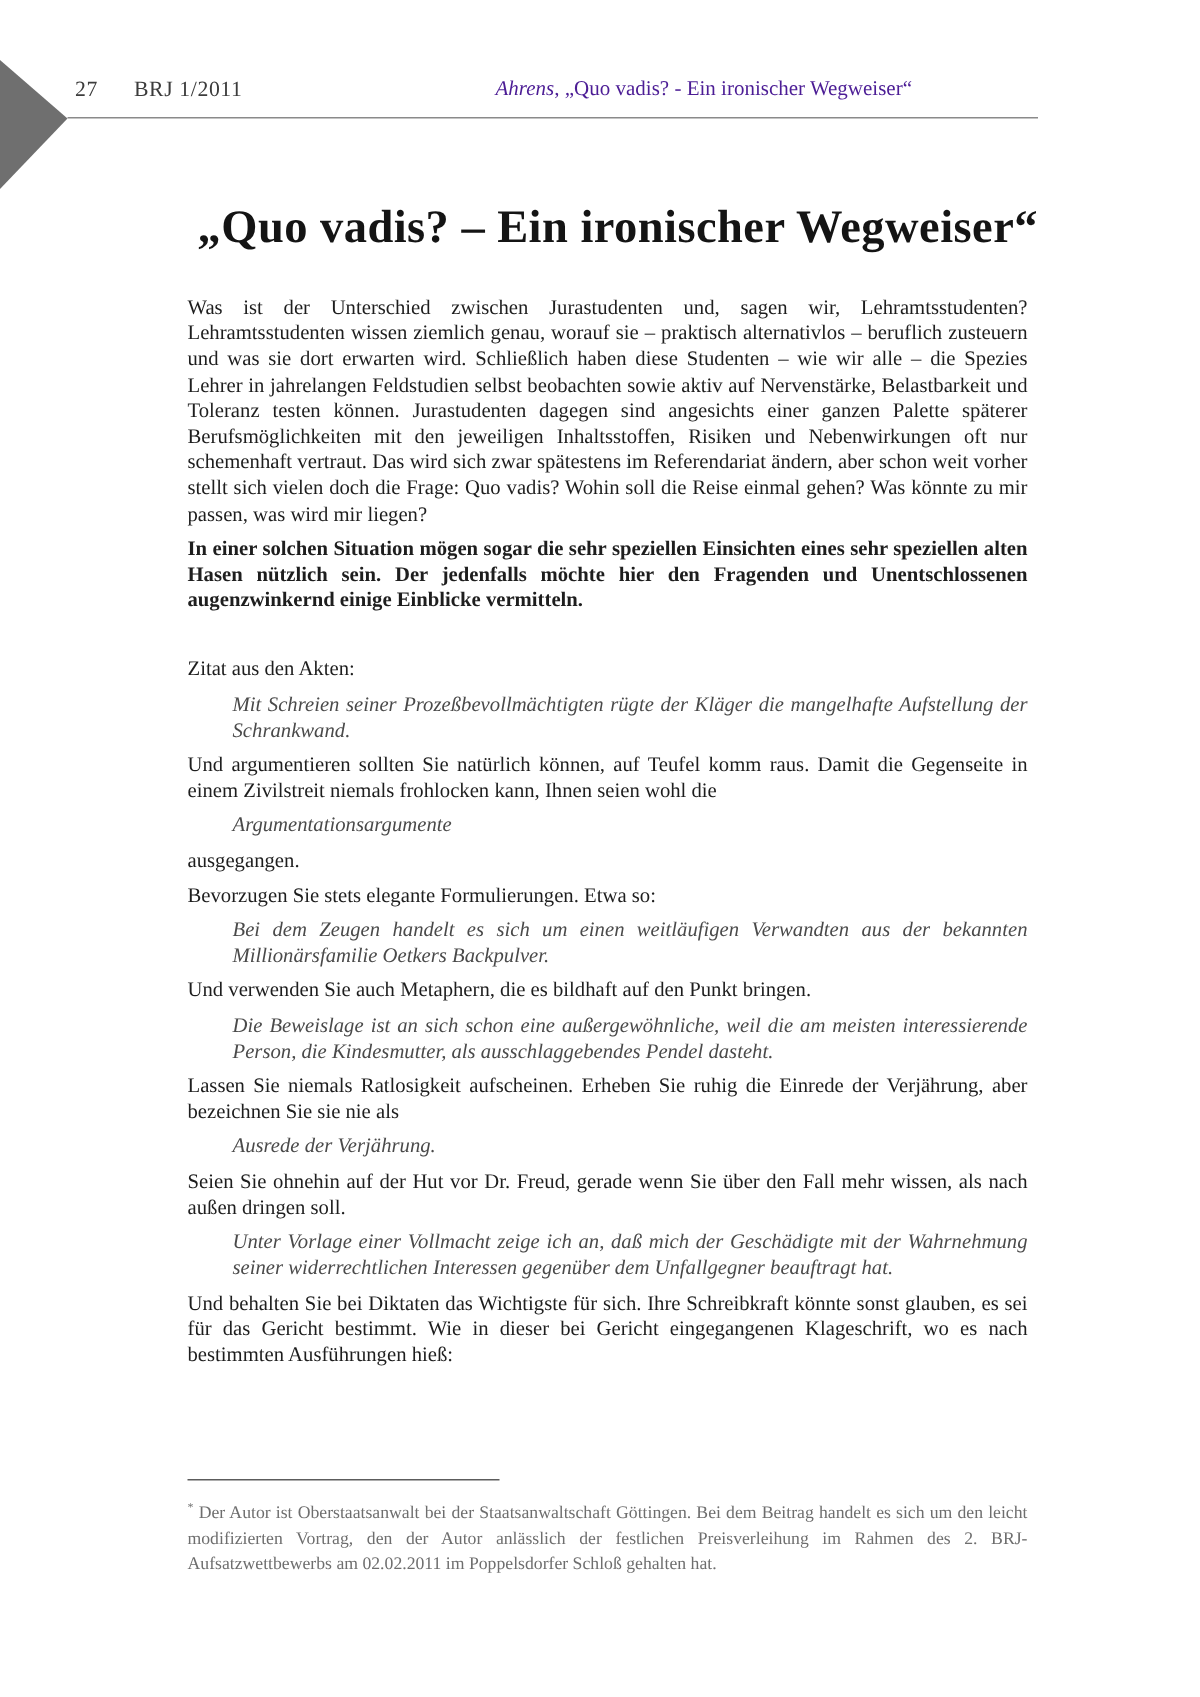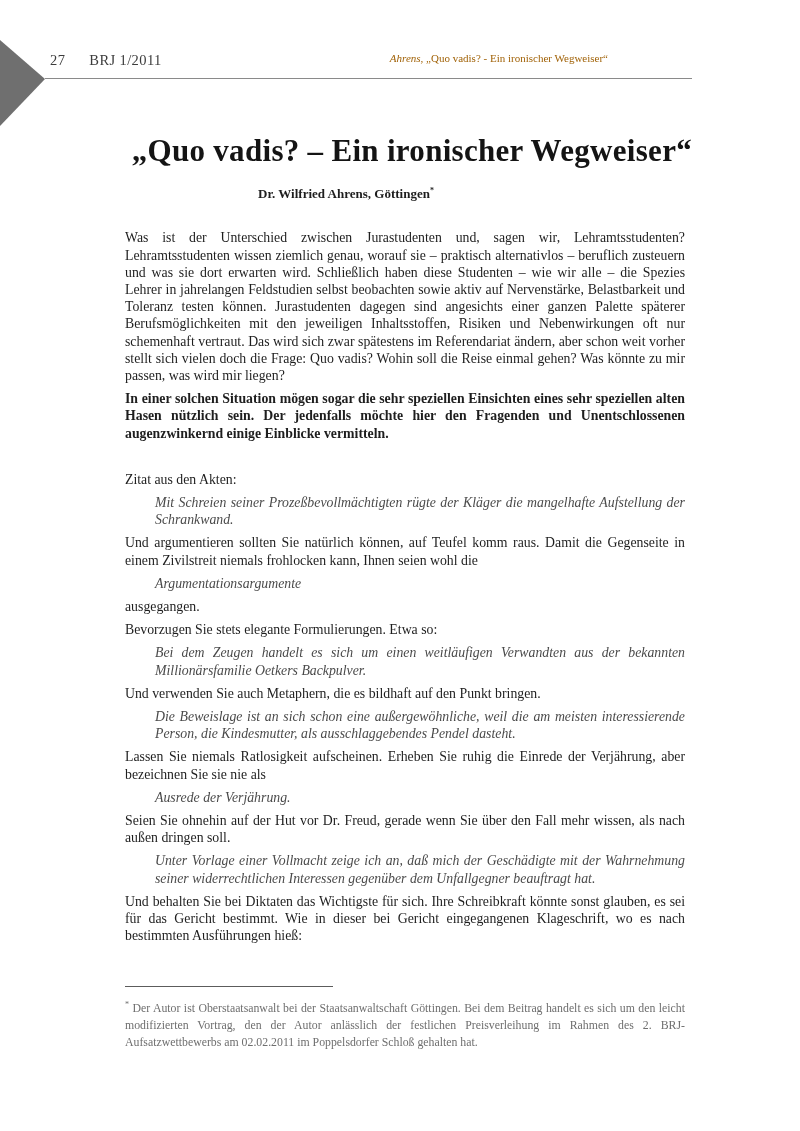--- a/index.html
+++ b/index.html
@@ -14,21 +14,21 @@
   .corner-arrow { position:absolute; top:0; left:0; }
   
   .header-left {
     position:absolute; top:52px; left:50px;
     font-size:14.5px; color:#3c3c3c; letter-spacing:0.4px;
     white-space:nowrap;
   }
   .page-num { display:inline-block; margin-right:24px; }
   .header-right {
     position:absolute; top:52px; right:84px;
-    font-size:11px; color:#a16207; white-space:nowrap;text-align:center;
+    font-size:14px; color:#4c1d95; white-space:nowrap;text-align:center;
   }
   .header-right .au { font-style:italic; }
   .header-rule {
     position:absolute; top:78px; left:45px;
     width:711px; height:1px; background:#8a8a8a;
   }
   
   .title {
     margin:0; padding-top:133px;
     text-align:right;
@@ -76,23 +76,20 @@
   </div>
 
   <div class="header-right">
     <span class="au">Ahrens</span><span>, „Quo vadis? - Ein ironischer Wegweiser“</span>
   </div>
 
   <div class="header-rule"></div>
 
   <h1 class="title">„Quo vadis? – Ein ironischer Wegweiser“</h1>
 
-  <div class="author">
-    <span>Dr. Wilfried Ahrens, Göttingen</span><sup>*</sup>
-  </div>
 
   <div class="content">
     <p>Was ist der Unterschied zwischen Jurastudenten und, sagen wir, Lehramtsstudenten? Lehramtsstudenten wissen ziemlich genau, worauf sie – praktisch alternativlos – beruflich zusteuern und was sie dort erwarten wird. Schließlich haben diese Studenten – wie wir alle – die Spezies Lehrer in jahrelangen Feldstudien selbst beobachten sowie aktiv auf Nervenstärke, Belastbarkeit und Toleranz testen können. Jurastudenten dagegen sind angesichts einer ganzen Palette späterer Berufsmöglichkeiten mit den jeweiligen Inhaltsstoffen, Risiken und Nebenwirkungen oft nur schemenhaft vertraut. Das wird sich zwar spätestens im Referendariat ändern, aber schon weit vorher stellt sich vielen doch die Frage: Quo vadis? Wohin soll die Reise einmal gehen? Was könnte zu mir passen, was wird mir liegen?</p>
     <p class="gap-after">In einer solchen Situation mögen sogar die sehr speziellen Einsichten eines sehr speziellen alten Hasen nützlich sein. Der jedenfalls möchte hier den Fragenden und Unentschlossenen augenzwinkernd einige Einblicke vermitteln.</p>
     <p>Zitat aus den Akten:</p>
     <p class="quote">Mit Schreien seiner Prozeßbevollmächtigten rügte der Kläger die mangelhafte Aufstellung der Schrankwand.</p>
     <p>Und argumentieren sollten Sie natürlich können, auf Teufel komm raus. Damit die Gegenseite in einem Zivilstreit niemals frohlocken kann, Ihnen seien wohl die</p>
     <p class="quote">Argumentationsargumente</p>
     <p>ausgegangen.</p>
     <p>Bevorzugen Sie stets elegante Formulierungen. Etwa so:</p>

